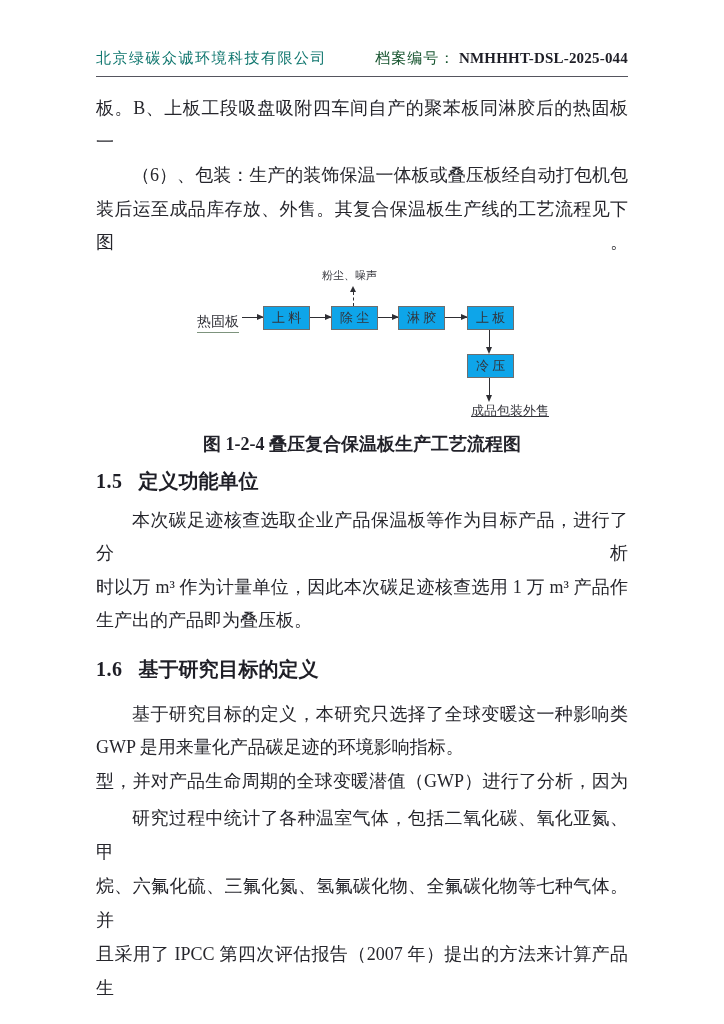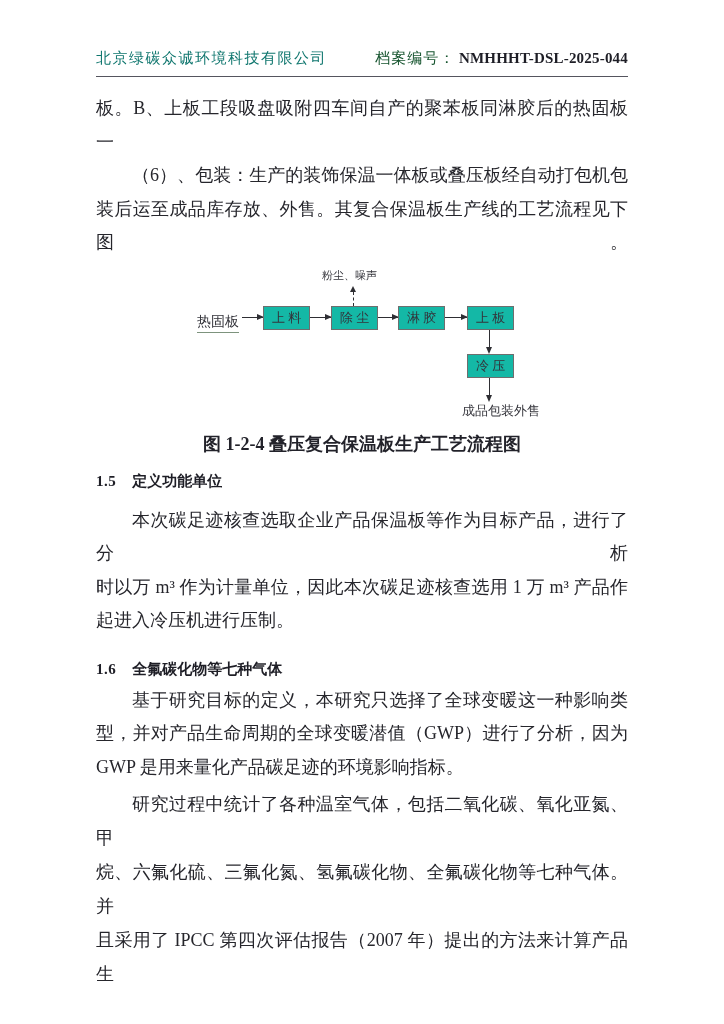--- a/index.html
+++ b/index.html
@@ -59,21 +59,21 @@
     position: relative;
     margin-top: 6px;
     height: 158px;
     font-family: "Liberation Serif", "DejaVu Serif", serif;
   }
   .flow-box {
     position: absolute;
     width: 45px;
     height: 22px;
     border: 1px solid #6e6e6e;
-    background: #14b8a6;
+    background: #0ea5e9;
     display: flex;
     align-items: center;
     justify-content: center;
     font-size: 13px;
     color: #33333a;
     white-space: nowrap;
   }
   .flow-label {
     position: absolute;
     font-size: 13px;
@@ -135,28 +135,28 @@
     margin-top: 8px;
     text-align: center;
     font-weight: bold;
     font-size: 18px;
     line-height: 24px;
     color: #22222a;
   }
   .section-heading {
     margin-top: 12px;
     font-weight: bold;
-    font-size: 15px;
+    font-size: 20px;
     line-height: 26px;
     color: #1e1e26;
   }
   .section-heading .sec-num { margin-right: 16px; letter-spacing: 0.5px; }
   .heading-16 { margin-top: 18px; }
   .para-15 { margin-top: 10px; }
-  .para-16a { margin-top: 2px; }
+  .para-16a { margin-top: 16px; }
   .para-16b { margin-top: 3px; }
 </style>
 </head>
 <body>
 
 <div class="page">
 
   <div class="doc-header">
     <span class="company">北京绿碳众诚环境科技有限公司</span>
     <span class="archive">
@@ -186,41 +186,41 @@
     <div class="flow-box" style="left:235px; top:40px;">除 尘</div>
     <div class="arrow-right" style="left:282px; top:51px; width:20px;"></div>
     <div class="flow-box" style="left:302px; top:40px;">淋 胶</div>
     <div class="arrow-right" style="left:349px; top:51px; width:22px;"></div>
     <div class="flow-box" style="left:371px; top:40px;">上 板</div>
 
     <div class="arrow-down" style="left:393px; top:64px; height:17px;"></div>
     <div class="flow-box" style="left:371px; top:88px;">冷 压</div>
     <div class="arrow-down" style="left:393px; top:112px; height:17px;"></div>
 
-    <span class="flow-label" style="left:352px; top:136px; width:92px; text-align:right;">成品包装外售</span>
+    <span class="flow-label" style="left:368px; top:136px; width:92px; text-align:center;text-decoration:underline;">成品包装外售</span>
   </div>
 
   <div class="figure-caption">图 1-2-4 叠压复合保温板生产工艺流程图</div>
 
   <div class="section-heading">
     <span class="sec-num">1.5</span><span>定义功能单位</span>
   </div>
   <div class="para-15">
     <div class="bodyline fill indent">本次碳足迹核查选取企业产品保温板等作为目标产品，进行了分析</div>
     <div class="bodyline fill">时以万 m³ 作为计量单位，因此本次碳足迹核查选用 1 万 m³ 产品作</div>
-    <div class="bodyline">起进入冷压机进行压制。</div>
+    <div class="bodyline">生产出的产品即为叠压板。</div>
   </div>
 
   <div class="section-heading heading-16">
-    <span class="sec-num">1.6</span><span>全氟碳化物等七种气体</span>
+    <span class="sec-num">1.6</span><span>基于研究目标的定义</span>
   </div>
   <div class="para-16a">
     <div class="bodyline fill indent">基于研究目标的定义，本研究只选择了全球变暖这一种影响类</div>
+    <div class="bodyline">GWP 是用来量化产品碳足迹的环境影响指标。</div>
     <div class="bodyline fill">型，并对产品生命周期的全球变暖潜值（GWP）进行了分析，因为</div>
-    <div class="bodyline">GWP 是用来量化产品碳足迹的环境影响指标。</div>
   </div>
   <div class="para-16b pb">
     <div class="bodyline fill indent">研究过程中统计了各种温室气体，包括二氧化碳、氧化亚氮、甲</div>
     <div class="bodyline fill">烷、六氟化硫、三氟化氮、氢氟碳化物、全氟碳化物等七种气体。并</div>
     <div class="bodyline fill">且采用了 IPCC 第四次评估报告（2007 年）提出的方法来计算产品生</div>
 
   </div>
 
 </div>
 

